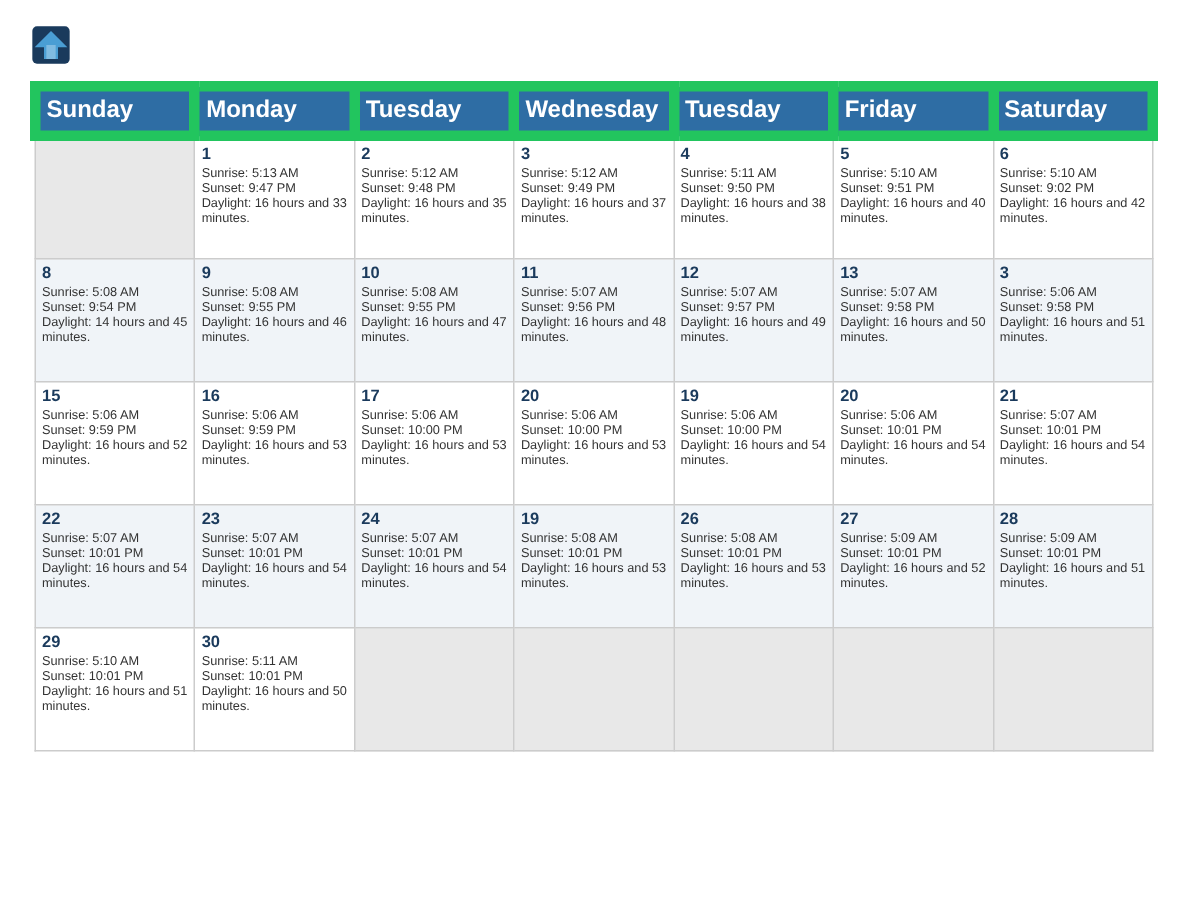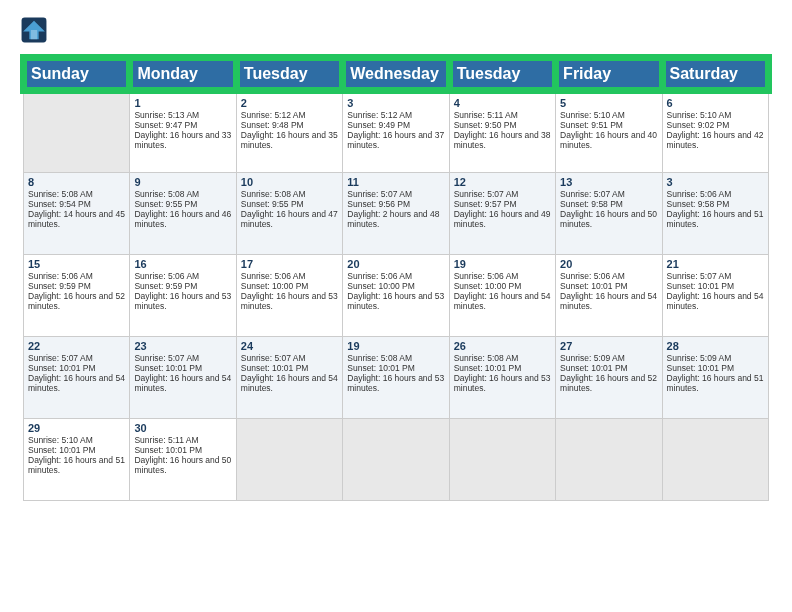--- a/index.html
+++ b/index.html
@@ -131,21 +131,21 @@
           <td><span class="day-num">2</span><span>Sunrise: 5:12 AM</span><br><span>Sunset: 9:48 PM</span><br><span>Daylight: 16 hours and 35 minutes.</span></td>
           <td><span class="day-num">3</span><span>Sunrise: 5:12 AM</span><br><span>Sunset: 9:49 PM</span><br><span>Daylight: 16 hours and 37 minutes.</span></td>
           <td><span class="day-num">4</span><span>Sunrise: 5:11 AM</span><br><span>Sunset: 9:50 PM</span><br><span>Daylight: 16 hours and 38 minutes.</span></td>
           <td><span class="day-num">5</span><span>Sunrise: 5:10 AM</span><br><span>Sunset: 9:51 PM</span><br><span>Daylight: 16 hours and 40 minutes.</span></td>
           <td><span class="day-num">6</span><span>Sunrise: 5:10 AM</span><br><span>Sunset: 9:02 PM</span><br><span>Daylight: 16 hours and 42 minutes.</span></td>
         </tr>
         <tr>
           <td><span class="day-num">8</span><span>Sunrise: 5:08 AM</span><br><span>Sunset: 9:54 PM</span><br><span>Daylight: 14 hours and 45 minutes.</span></td>
           <td><span class="day-num">9</span><span>Sunrise: 5:08 AM</span><br><span>Sunset: 9:55 PM</span><br><span>Daylight: 16 hours and 46 minutes.</span></td>
           <td><span class="day-num">10</span><span>Sunrise: 5:08 AM</span><br><span>Sunset: 9:55 PM</span><br><span>Daylight: 16 hours and 47 minutes.</span></td>
-          <td><span class="day-num">11</span><span>Sunrise: 5:07 AM</span><br><span>Sunset: 9:56 PM</span><br><span>Daylight: 2 hours and 48 minutes.</span></td>
+          <td><span class="day-num">11</span><span>Sunrise: 5:07 AM</span><br><span>Sunset: 9:56 PM</span><br><span>Daylight: 16 hours and 48 minutes.</span></td>
           <td><span class="day-num">12</span><span>Sunrise: 5:07 AM</span><br><span>Sunset: 9:57 PM</span><br><span>Daylight: 16 hours and 49 minutes.</span></td>
           <td><span class="day-num">13</span><span>Sunrise: 5:07 AM</span><br><span>Sunset: 9:58 PM</span><br><span>Daylight: 16 hours and 50 minutes.</span></td>
           <td><span class="day-num">3</span><span>Sunrise: 5:06 AM</span><br><span>Sunset: 9:58 PM</span><br><span>Daylight: 16 hours and 51 minutes.</span></td>
         </tr>
         <tr>
           <td><span class="day-num">15</span><span>Sunrise: 5:06 AM</span><br><span>Sunset: 9:59 PM</span><br><span>Daylight: 16 hours and 52 minutes.</span></td>
           <td><span class="day-num">16</span><span>Sunrise: 5:06 AM</span><br><span>Sunset: 9:59 PM</span><br><span>Daylight: 16 hours and 53 minutes.</span></td>
           <td><span class="day-num">17</span><span>Sunrise: 5:06 AM</span><br><span>Sunset: 10:00 PM</span><br><span>Daylight: 16 hours and 53 minutes.</span></td>
           <td><span class="day-num">20</span><span>Sunrise: 5:06 AM</span><br><span>Sunset: 10:00 PM</span><br><span>Daylight: 16 hours and 53 minutes.</span></td>
           <td><span class="day-num">19</span><span>Sunrise: 5:06 AM</span><br><span>Sunset: 10:00 PM</span><br><span>Daylight: 16 hours and 54 minutes.</span></td>

